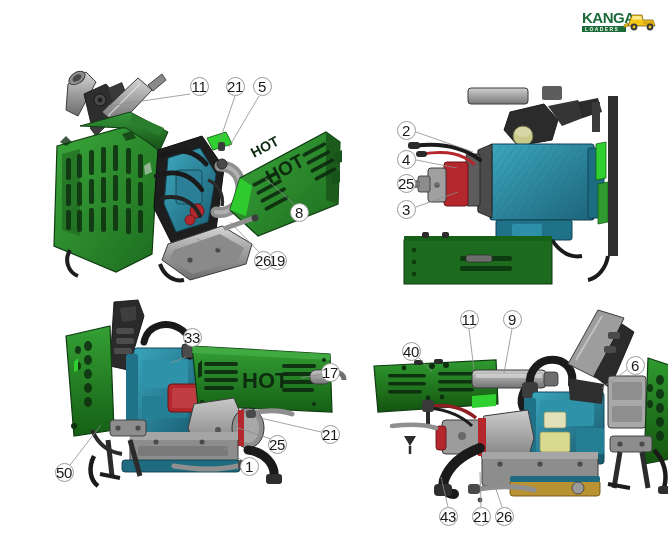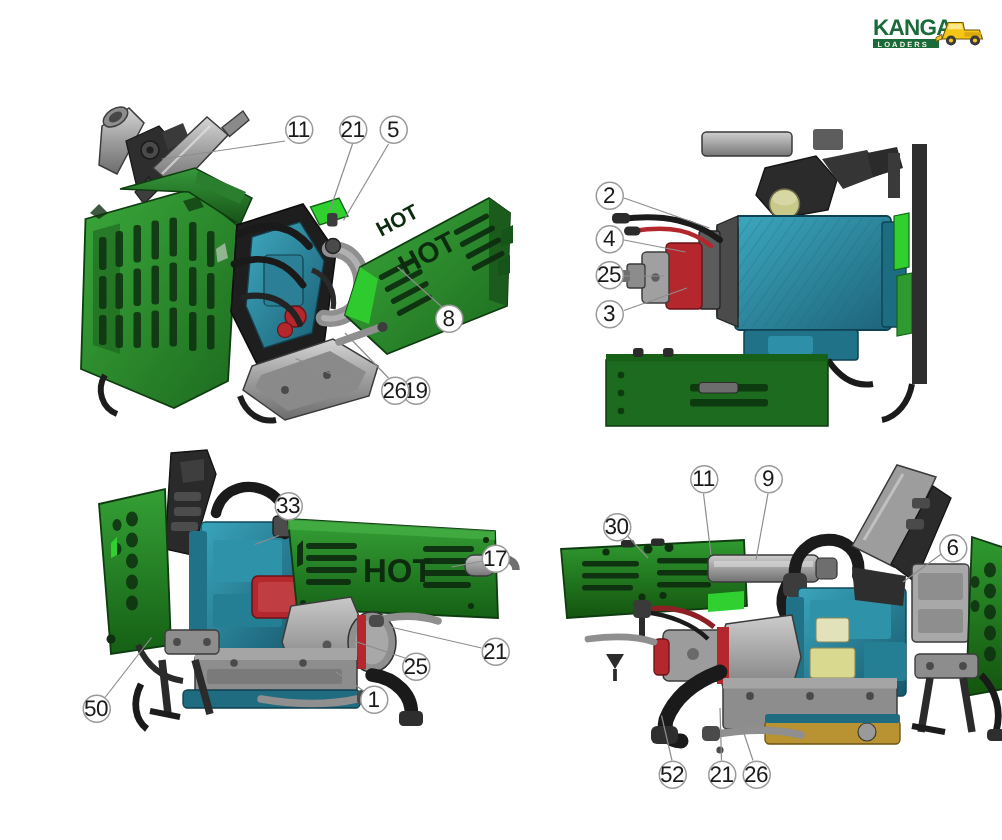--- a/index.html
+++ b/index.html
@@ -582,20 +582,20 @@
       <div class="cal" style="left: 396.5px; top: 173.5px;">25</div>
       <div class="cal" style="left: 396.5px; top: 199.5px;">3</div>
       <div class="cal" style="left: 182.5px; top: 328px;">33</div>
       <div class="cal" style="left: 320.5px; top: 362.5px;">17</div>
       <div class="cal" style="left: 320.5px; top: 424.5px;">21</div>
       <div class="cal" style="left: 267.5px; top: 434.5px;">25</div>
       <div class="cal" style="left: 239.5px; top: 456.5px;">1</div>
       <div class="cal" style="left: 54.5px; top: 462.5px;">50</div>
       <div class="cal" style="left: 459.5px; top: 309.5px;">11</div>
       <div class="cal" style="left: 502.5px; top: 309.5px;">9</div>
-      <div class="cal" style="left: 401.5px; top: 341.5px;">30</div>
+      <div class="cal" style="left: 401.5px; top: 341.5px;">40</div>
       <div class="cal" style="left: 625.5px; top: 355.5px;">6</div>
-      <div class="cal" style="left: 438.5px; top: 506.5px;">52</div>
+      <div class="cal" style="left: 438.5px; top: 506.5px;">43</div>
       <div class="cal" style="left: 471.5px; top: 506.5px;">21</div>
       <div class="cal" style="left: 494.5px; top: 506.5px;">26</div>
     </div>
 
 </div>
 
 </body></html>

